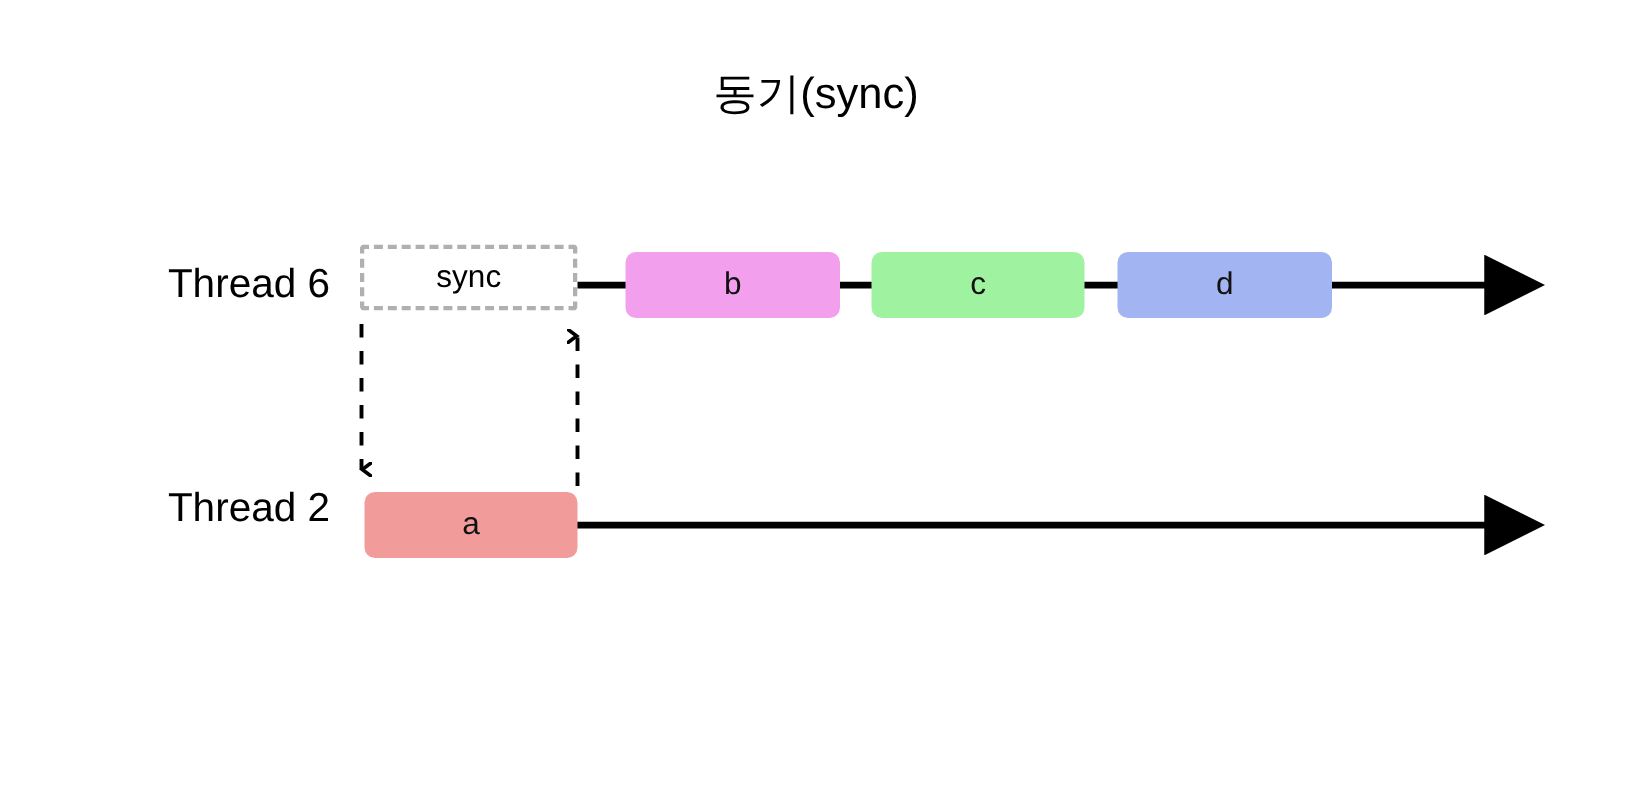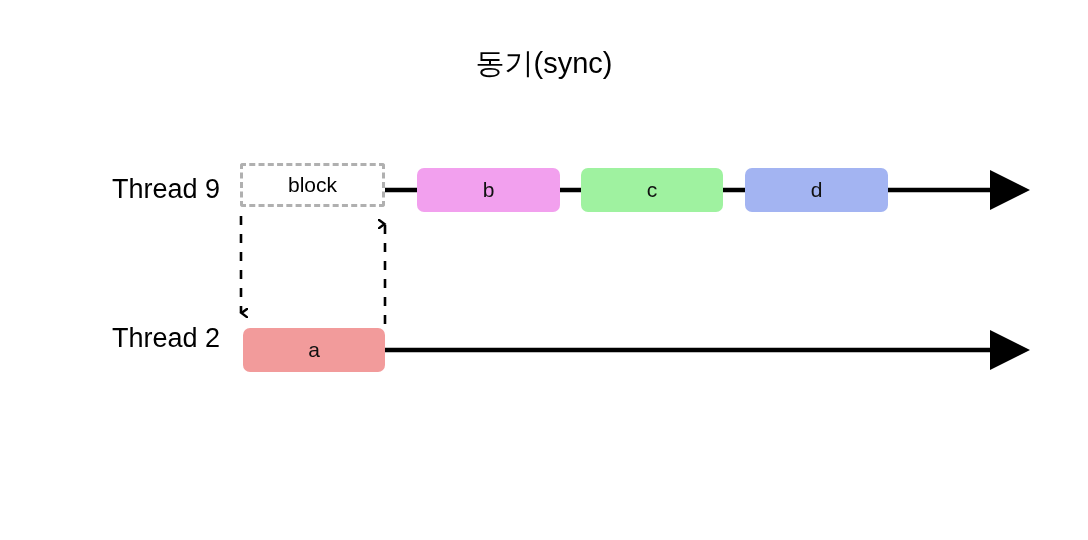--- a/index.html
+++ b/index.html
@@ -66,21 +66,21 @@
     pointer-events: none;
   }
 </style>
 </head>
 <body>
 
 <div id="canvas">
 
   <div class="title">동기(sync)</div>
 
-  <div class="lane-label" id="thread1-label">Thread 9</div>
+  <div class="lane-label" id="thread1-label">Thread 6</div>
   <div class="lane-label" id="thread2-label">Thread 2</div>
 
   <svg class="overlay" viewBox="0 0 1088 540">
     <defs>
       <marker id="arrowhead-solid" markerWidth="9" markerHeight="9" refX="1" refY="4.5" orient="auto" markerUnits="strokeWidth">
         <path d="M0,0 L9,4.5 L0,9 z" fill="#000000"></path>
       </marker>
       <marker id="arrowhead-thin-down" markerWidth="10" markerHeight="10" refX="5" refY="7" orient="auto" markerUnits="userSpaceOnUse">
         <path d="M0.5,0.5 L5,6.5 L9.5,0.5" fill="none" stroke="#000000" stroke-width="2.4" stroke-linecap="round"></path>
       </marker>
@@ -94,21 +94,21 @@
     <line x1="721" y1="190" x2="747" y2="190" stroke="#000000" stroke-width="4.5"></line>
     <line x1="886" y1="190" x2="994" y2="190" stroke="#000000" stroke-width="4.5" marker-end="url(#arrowhead-solid)"></line>
 
     <line x1="383" y1="350" x2="994" y2="350" stroke="#000000" stroke-width="4.5" marker-end="url(#arrowhead-solid)"></line>
 
     <line x1="241" y1="216" x2="241" y2="313" stroke="#000000" stroke-width="2.6" stroke-dasharray="9 9" marker-end="url(#arrowhead-thin-down)"></line>
     <line x1="385" y1="324" x2="385" y2="224" stroke="#000000" stroke-width="2.6" stroke-dasharray="9 9" marker-end="url(#arrowhead-thin-up)"></line>
   </svg>
 
   <div class="block dashed" style="left:240px; top:163px; width:145px;">
-    <span>block</span>
+    <span>sync</span>
   </div>
   <div class="block" style="left:417px; top:168px; width:143px; background:#f2a0ee;">
     <span>b</span>
   </div>
   <div class="block" style="left:581px; top:168px; width:142px; background:#9ff2a0;">
     <span>c</span>
   </div>
   <div class="block" style="left:745px; top:168px; width:143px; background:#a3b4f2;">
     <span>d</span>
   </div>

